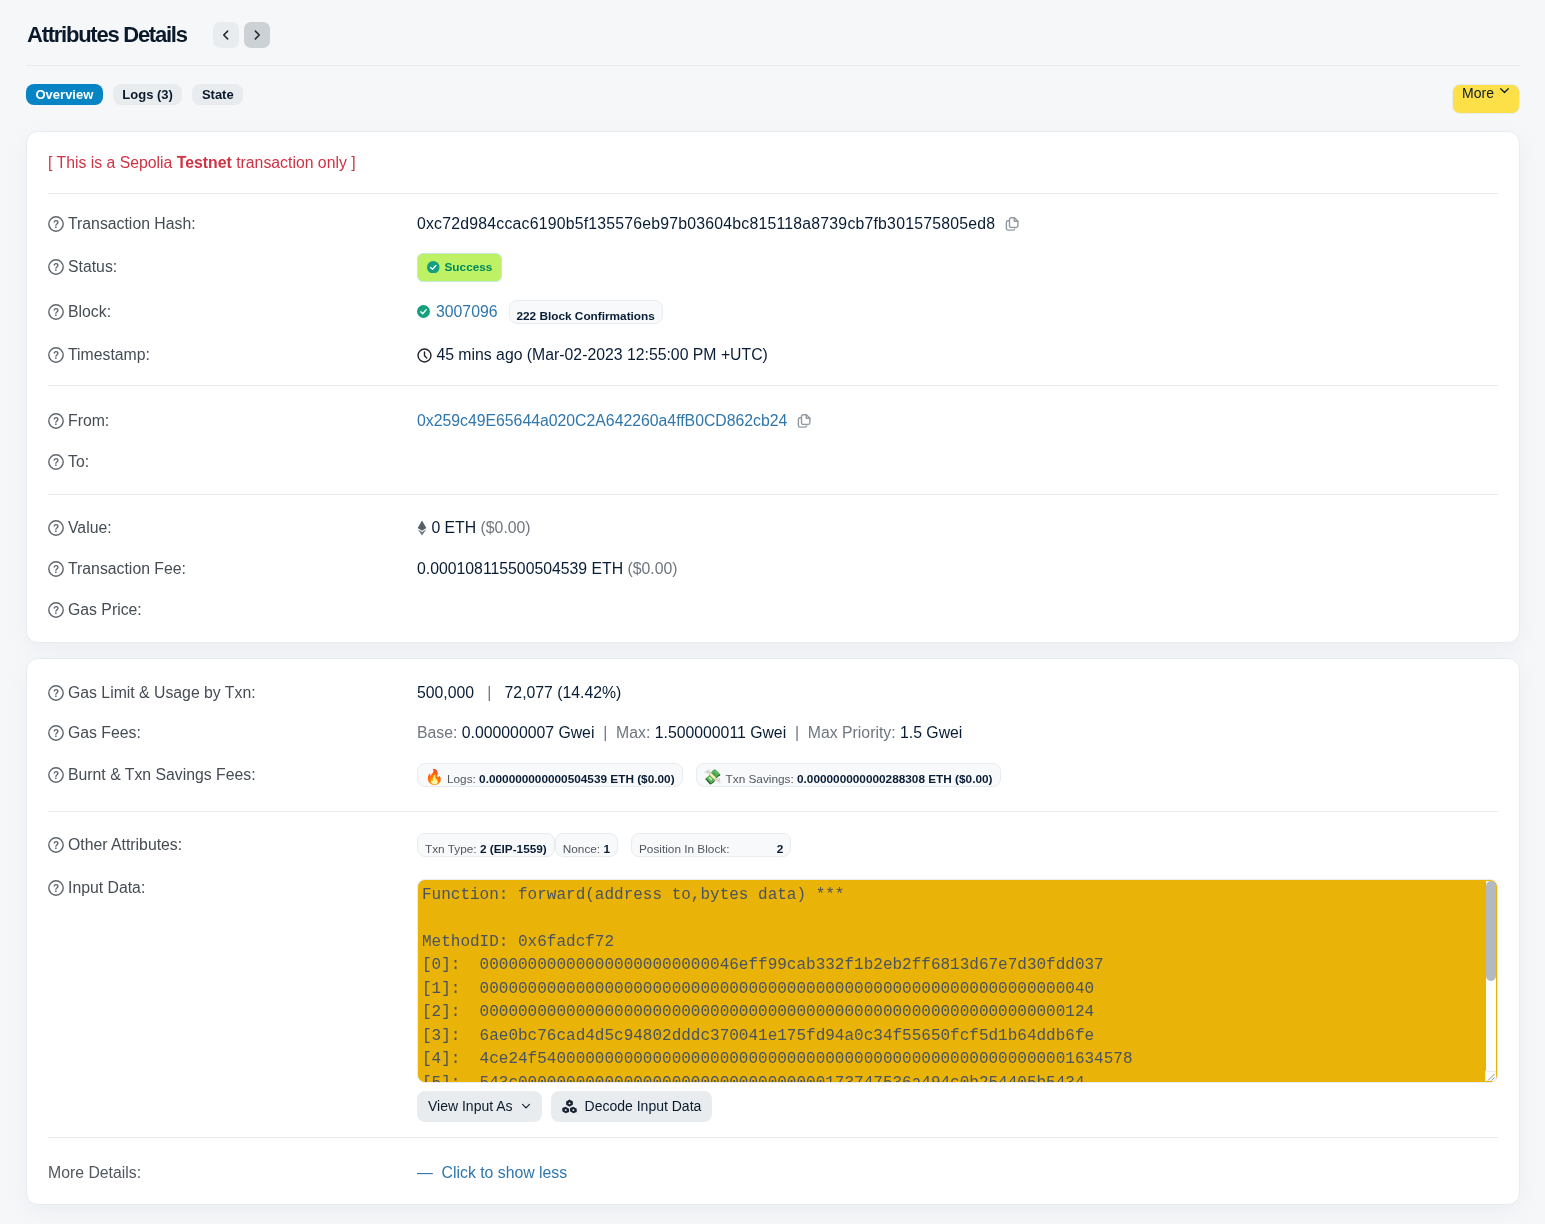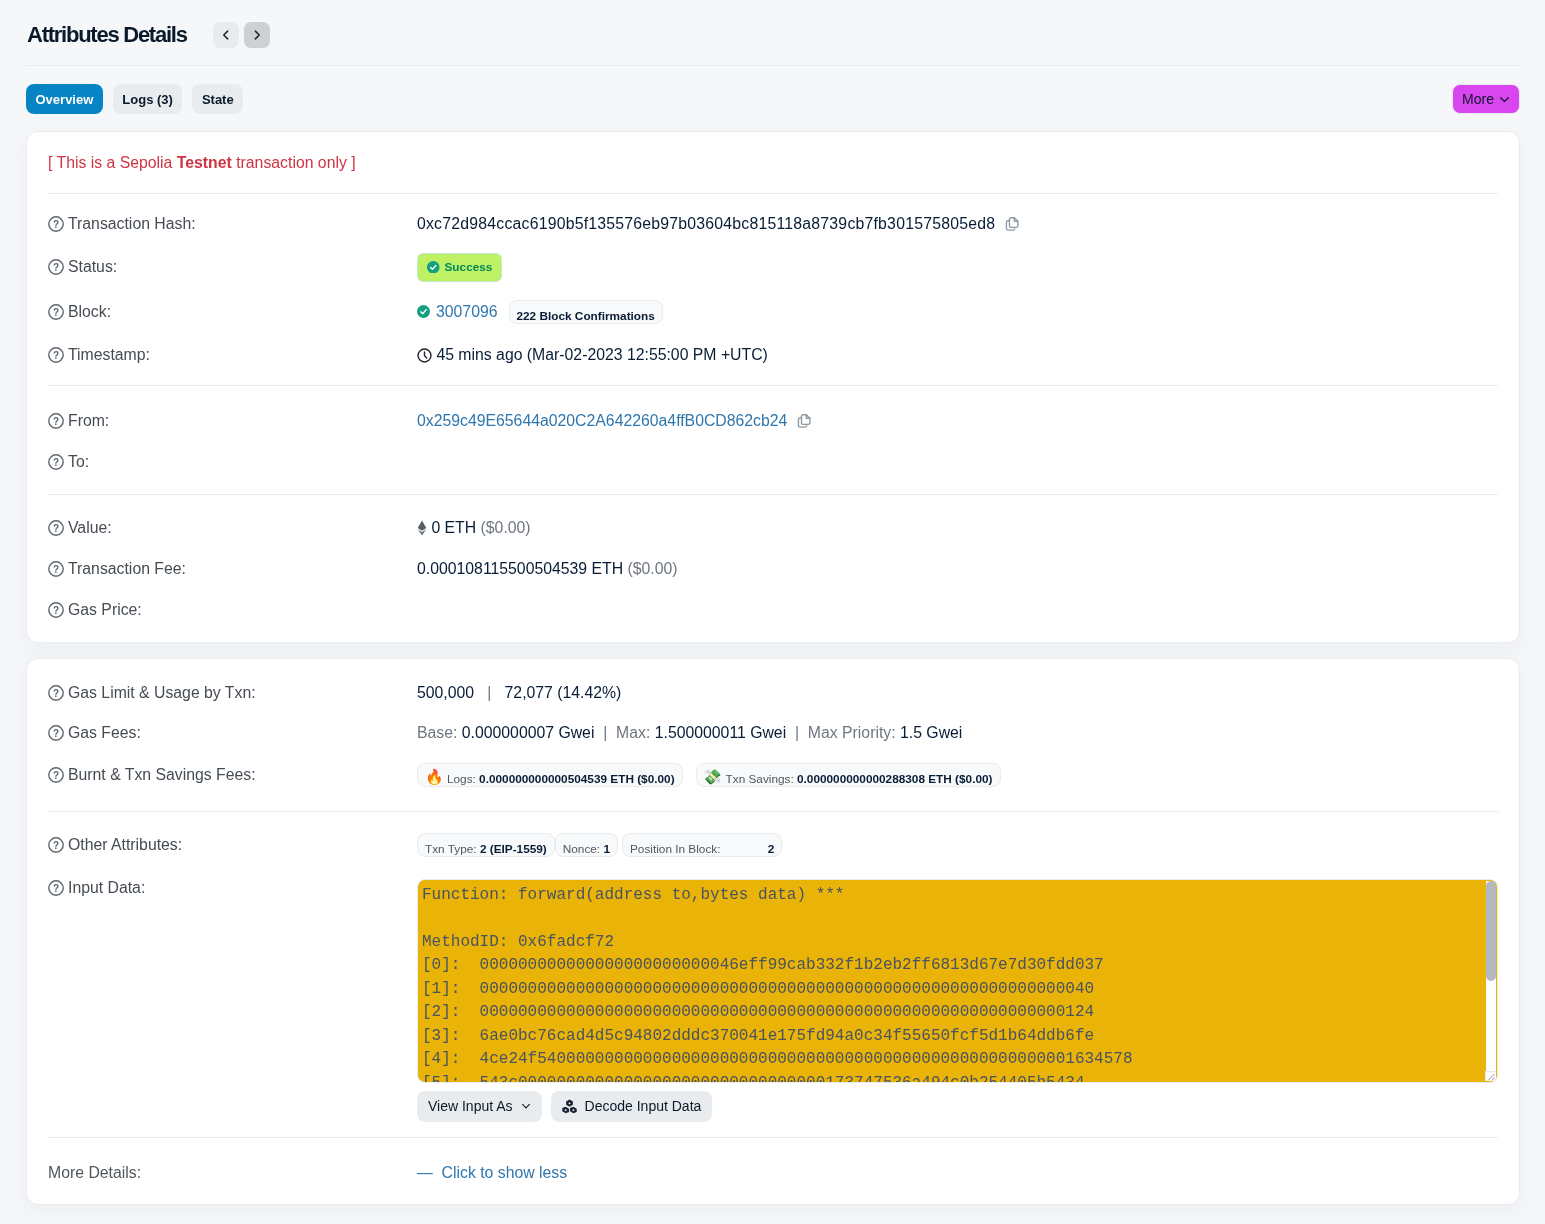--- a/index.html
+++ b/index.html
@@ -11,23 +11,23 @@
   color:#081d35;
 }
 .container { width:1494px; margin-left:26px; }
 .pagehead { height:66px; padding-top:4px; border-bottom:1px solid #e9ecef; display:flex; align-items:center; }
 .pagehead h1 { font-size:22px; font-weight:bold; color:#0a1a2b; margin-left:1px; letter-spacing:-1.25px; width:177px; white-space:nowrap; overflow:visible; }
 .navbtns { display:flex; gap:5px; margin-left:9px; }
 .navbtn { width:26px; height:26px; border-radius:7px; background:#e9ecef; display:flex; align-items:center; justify-content:center; }
 .navbtn.dark { background:#ccd1d6; }
 .tabsrow { display:flex; align-items:flex-start; justify-content:space-between; margin-top:18px; height:30px; }
 .tabs { display:flex; gap:10px; }
-.tab { font-size:13px; font-weight:bold; height:30px; display:flex; align-items:center; padding:0 9.5px; border-radius:8px; background:#e9ecef; color:#0a1a2b; }
+.tab { font-size:13px; font-weight:bold; height:21px; display:flex; align-items:center; padding:0 9.5px; border-radius:8px; background:#e9ecef; color:#0a1a2b; }
 .tab.active { background:#0784c3; color:#fff; }
-.morebtn { font-size:14px; background:#d946ef; border:1px solid #e9ecef; border-radius:8px; height:30px; display:flex; align-items:center; gap:5px; padding:0 9px; color:#0a1a2b; }
+.morebtn { font-size:14px; background:#fde047; border:1px solid #e9ecef; border-radius:8px; height:30px; display:flex; gap:5px; padding:0 9px; color:#0a1a2b; }
 .card { background:#fff; border:1px solid #e9ecef; border-radius:12px; box-shadow:0 6px 18px rgba(189,197,209,.18); margin-top:17px; }
 .card2 { margin-top:15px; }
 .ci { padding:0 21px; }
 .note { color:#cf3343; height:61px; display:flex; align-items:center; font-size:15.8px; }
 .divider { border-top:1px solid #e9ecef; }
 .row { display:flex; align-items:center; }
 .rl { width:369px; flex:none; color:#454c54; display:flex; align-items:center; gap:4px; }
 .rv { flex:1; display:flex; align-items:center; white-space:nowrap; }
 .muted { color:#6f7680; }
 a { color:#2f76ad; text-decoration:none; }
@@ -212,21 +212,21 @@
       <div class="divider"></div>
       <div style="padding:12px 0 15px 0;">
         <div class="row" style="height:42px;">
           <div class="rl"><svg style="flex:none" width="16" height="16" viewBox="0 0 16 16">
                 <circle cx="8" cy="8" r="7.2" fill="none" stroke="#5f666d" stroke-width="1.4"></circle>
                 <text x="8" y="11.6" font-size="10" font-weight="bold" text-anchor="middle" fill="#5f666d" font-family="Liberation Sans">?</text>
               </svg> Other Attributes:</div>
           <div class="rv">
               <span class="chip"><span class="muted">Txn Type:</span>&nbsp;<b>2 (EIP-1559)</b></span>
               <span class="chip" style=""><span class="muted">Nonce:</span>&nbsp;<b>1</b></span>
-              <span class="chip" style="margin-left:4px;gap:22px;"><span class="muted">Position In Block:</span>&nbsp;<b>2</b></span>
+              <span class="chip" style="margin-left:13px;gap:22px;"><span class="muted">Position In Block:</span>&nbsp;<b>2</b></span>
             </div>
         </div>
         <div class="row" style="align-items:flex-start; padding-top:13px;">
           <div class="rl" style="margin-top:0;"><svg style="flex:none" width="16" height="16" viewBox="0 0 16 16">
                 <circle cx="8" cy="8" r="7.2" fill="none" stroke="#5f666d" stroke-width="1.4"></circle>
                 <text x="8" y="11.6" font-size="10" font-weight="bold" text-anchor="middle" fill="#5f666d" font-family="Liberation Sans">?</text>
               </svg> Input Data:</div>
           <div style="flex:1;">
             <div class="inputbox">Function: forward(address to,bytes data) ***
 

